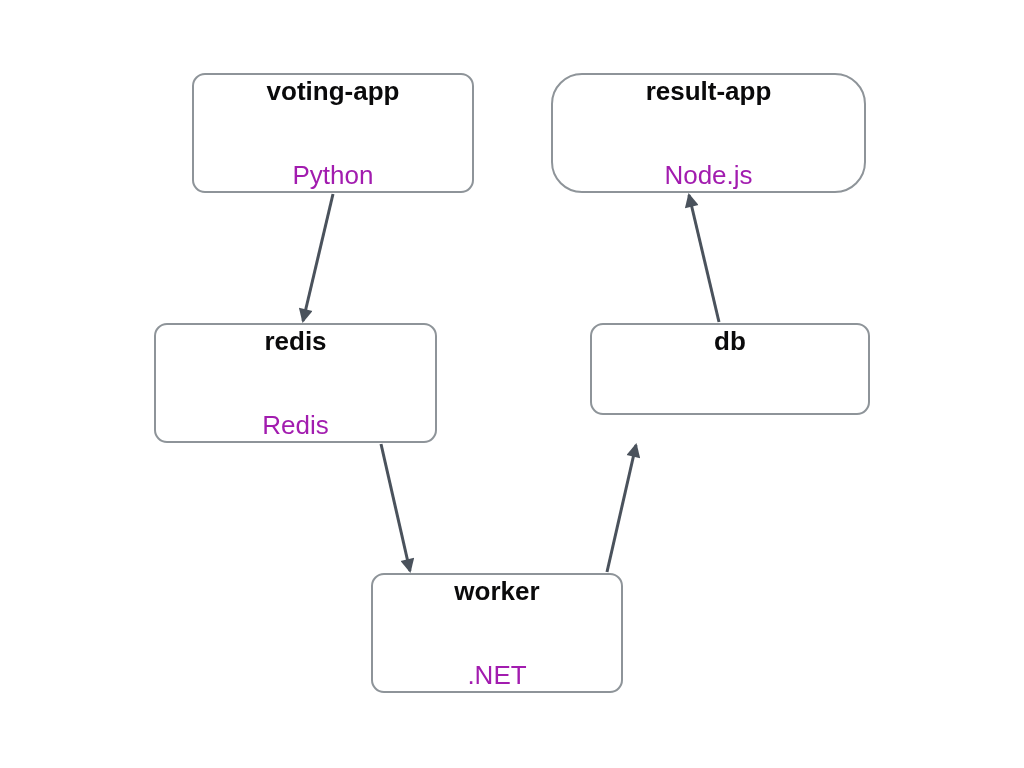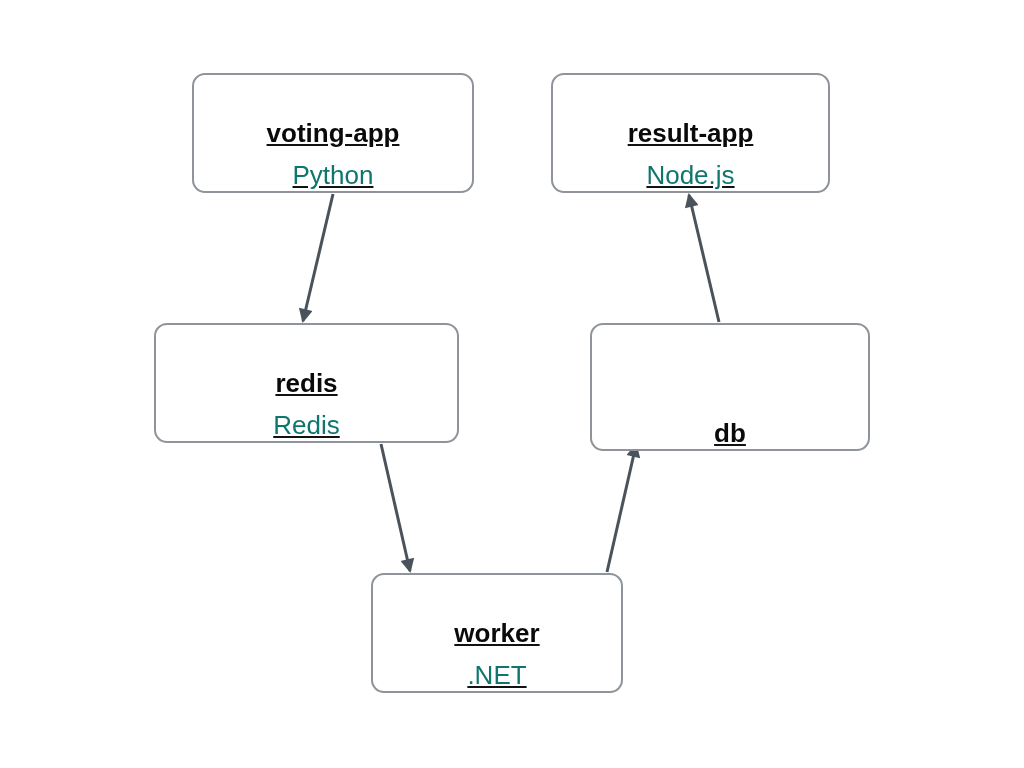--- a/index.html
+++ b/index.html
@@ -21,32 +21,31 @@
   .edges line{stroke:var(--arrow);stroke-width:3;}
   .node{
     position:absolute;
     box-sizing:border-box;
     background:var(--node-fill);
     border:2px solid var(--node-border);
     border-radius:13px;
     display:flex;
     flex-direction:column;
     align-items:center;
-    justify-content:flex-end;
+    justify-content:space-between;
     gap:9px;
     text-align:center;
     color:var(--text);
-    text-decoration:underline;
   }
   .node-title{font-size:26px;font-weight:bold;line-height:1.25;color:#0a0a0b;}
-  .node-subtitle{font-size:26px;font-weight:normal;line-height:1.25;color:#0f766e;}
+  .node-subtitle{font-size:26px;font-weight:normal;line-height:1.25;color:#a21caf;}
   .node-voting {left:192px;top:73px; width:282px;height:120px;}
-  .node-result {left:551px;top:73px; width:279px;height:120px;}
-  .node-redis  {left:154px;top:323px;width:305px;height:120px;}
-  .node-db     {left:590px;top:323px;width:280px;height:128px;}
+  .node-result {left:551px;top:73px; width:315px;height:120px;border-radius:31px;}
+  .node-redis  {left:154px;top:323px;width:283px;height:120px;}
+  .node-db     {left:590px;top:323px;width:280px;height:92px;}
   .node-worker {left:371px;top:573px;width:252px;height:120px;}
 </style>
 </head>
 <body>
 
 <div class="canvas">
 
   <svg class="edges" width="1024" height="768" viewBox="0 0 1024 768">
     <defs>
       <marker id="arrowhead" viewBox="0 0 10 10" refX="8.5" refY="5" markerWidth="17" markerHeight="14" orient="auto" markerUnits="userSpaceOnUse">

